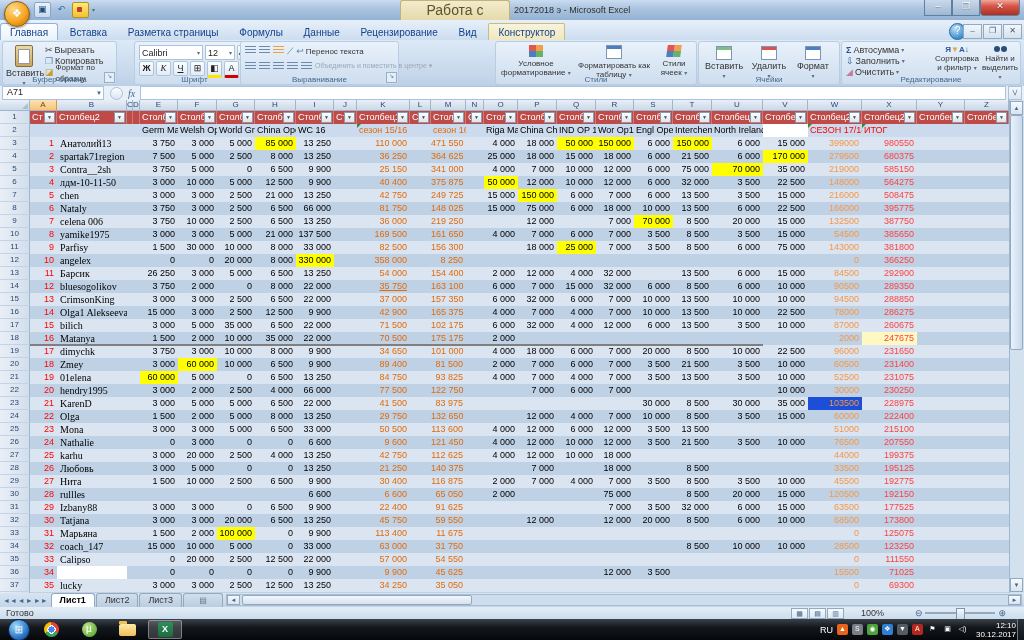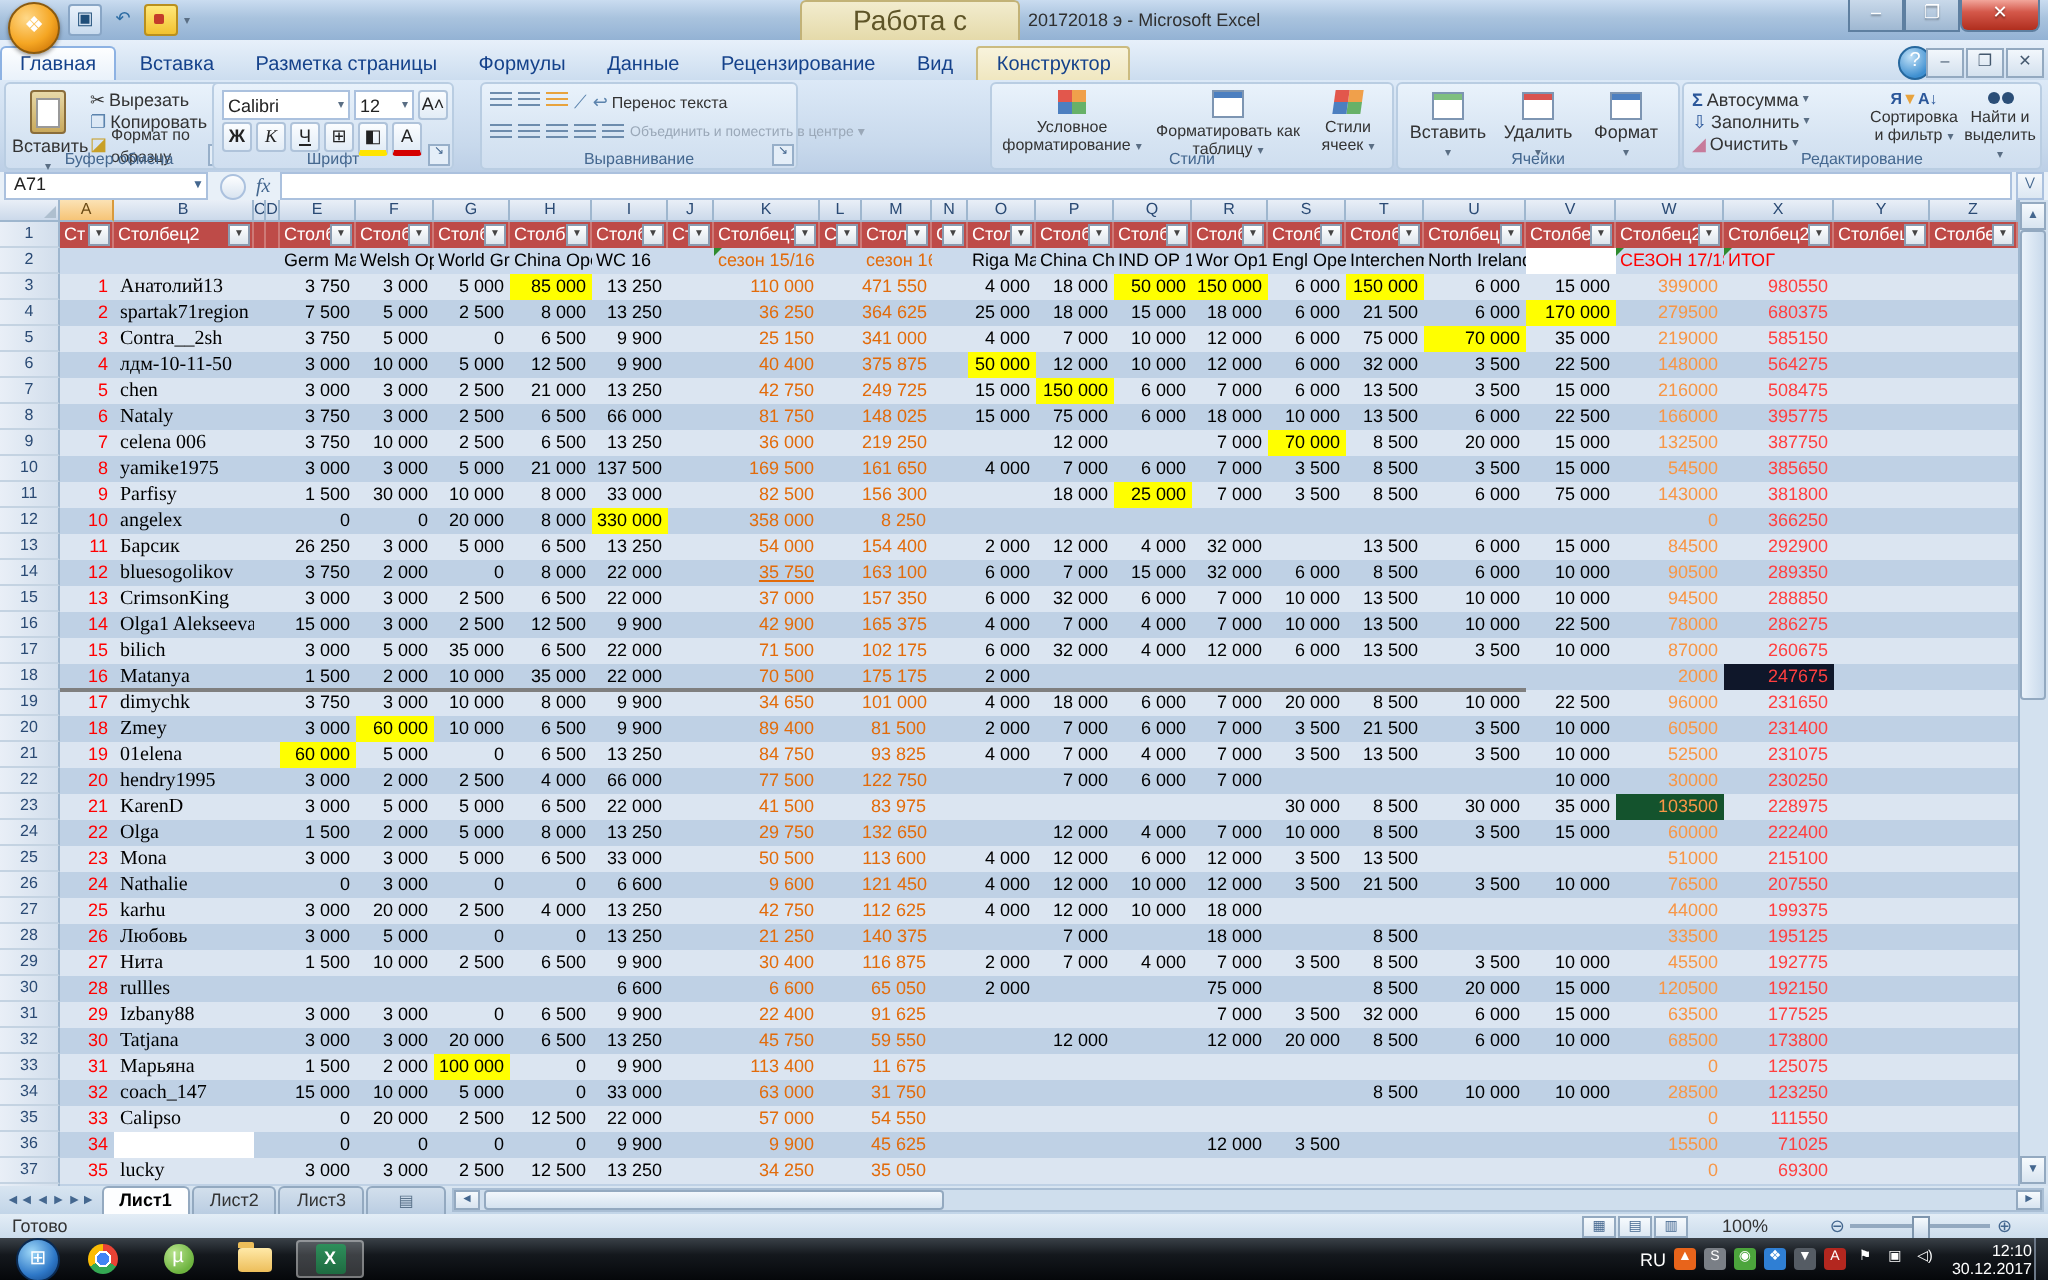--- a/index.html
+++ b/index.html
@@ -246,21 +246,21 @@
         </div>
       <div class="mini">
           <span class="icn" style="color:#C8A028">◪</span>
           <span style="font-size:8px">Формат по образцу</span>
         </div>
     </div>
     <div class="glabel">Буфер обмена</div>
     <span class="dlaunch">↘</span>
   </div>
 
-  <div class="grp" style="left:106px;width:119px">
+  <div class="grp" style="left:134px;width:119px">
     <div style="position:absolute;left:4px;top:3px;display:flex;gap:2px">
       <span class="selbox" style="width:58px">
           <span>Calibri</span>
           <span class="ddv">▾</span>
         </span>
       <span class="selbox" style="width:24px">
           <span>12</span>
           <span class="ddv">▾</span>
         </span>
       <span class="fmtch">A˄</span>
@@ -990,21 +990,21 @@
       <div class="cell" style="width:18px;background:#BFD1E5;"></div>
       <div class="cell" style="width:34px;background:#BFD1E5;">2 000</div>
       <div class="cell" style="width:39px;background:#BFD1E5;"></div>
       <div class="cell" style="width:39px;background:#BFD1E5;"></div>
       <div class="cell" style="width:38px;background:#BFD1E5;"></div>
       <div class="cell" style="width:39px;background:#BFD1E5;"></div>
       <div class="cell" style="width:39px;background:#BFD1E5;"></div>
       <div class="cell" style="width:51px;background:#BFD1E5;"></div>
       <div class="cell" style="width:45px;background:#BFD1E5;"></div>
       <div class="cell cw" style="width:54px;background:#BFD1E5;">2000</div>
-      <div class="cell cx" style="width:55px;background:#0f172a;">247675</div>
+      <div class="cell cx" style="width:55px;background:#fef9c3;">247675</div>
       <div class="cell" style="width:48px;background:#BFD1E5;"></div>
       <div class="cell" style="width:44px;background:#BFD1E5;"></div>
       <div class="thickline" style="width:733px"></div>
     </div>
     <div class="rowline">
       <div class="gut">19</div>
       <div class="cell ca" style="width:27px;background:#DBE5F1;">17</div>
       <div class="cell nm" style="width:70px;background:#DBE5F1;">dimychk</div>
       <div class="cell" style="width:6px;background:#DBE5F1;"></div>
       <div class="cell" style="width:7px;background:#DBE5F1;"></div>
@@ -1135,21 +1135,21 @@
       <div class="cell ckm" style="width:35px;background:#DBE5F1;">83 975</div>
       <div class="cell" style="width:18px;background:#DBE5F1;"></div>
       <div class="cell" style="width:34px;background:#DBE5F1;"></div>
       <div class="cell" style="width:39px;background:#DBE5F1;"></div>
       <div class="cell" style="width:39px;background:#DBE5F1;"></div>
       <div class="cell" style="width:38px;background:#DBE5F1;"></div>
       <div class="cell" style="width:39px;background:#DBE5F1;">30 000</div>
       <div class="cell" style="width:39px;background:#DBE5F1;">8 500</div>
       <div class="cell" style="width:51px;background:#DBE5F1;">30 000</div>
       <div class="cell" style="width:45px;background:#DBE5F1;">35 000</div>
-      <div class="cell cw" style="width:54px;background:#14532d;">103500</div>
+      <div class="cell cw" style="width:54px;background:#1d4ed8;">103500</div>
       <div class="cell cx" style="width:55px;background:#DBE5F1;">228975</div>
       <div class="cell" style="width:48px;background:#DBE5F1;"></div>
       <div class="cell" style="width:44px;background:#DBE5F1;"></div>
     </div>
     <div class="rowline">
       <div class="gut">24</div>
       <div class="cell ca" style="width:27px;background:#BFD1E5;">22</div>
       <div class="cell nm" style="width:70px;background:#BFD1E5;">Olga</div>
       <div class="cell" style="width:6px;background:#BFD1E5;"></div>
       <div class="cell" style="width:7px;background:#BFD1E5;"></div>

